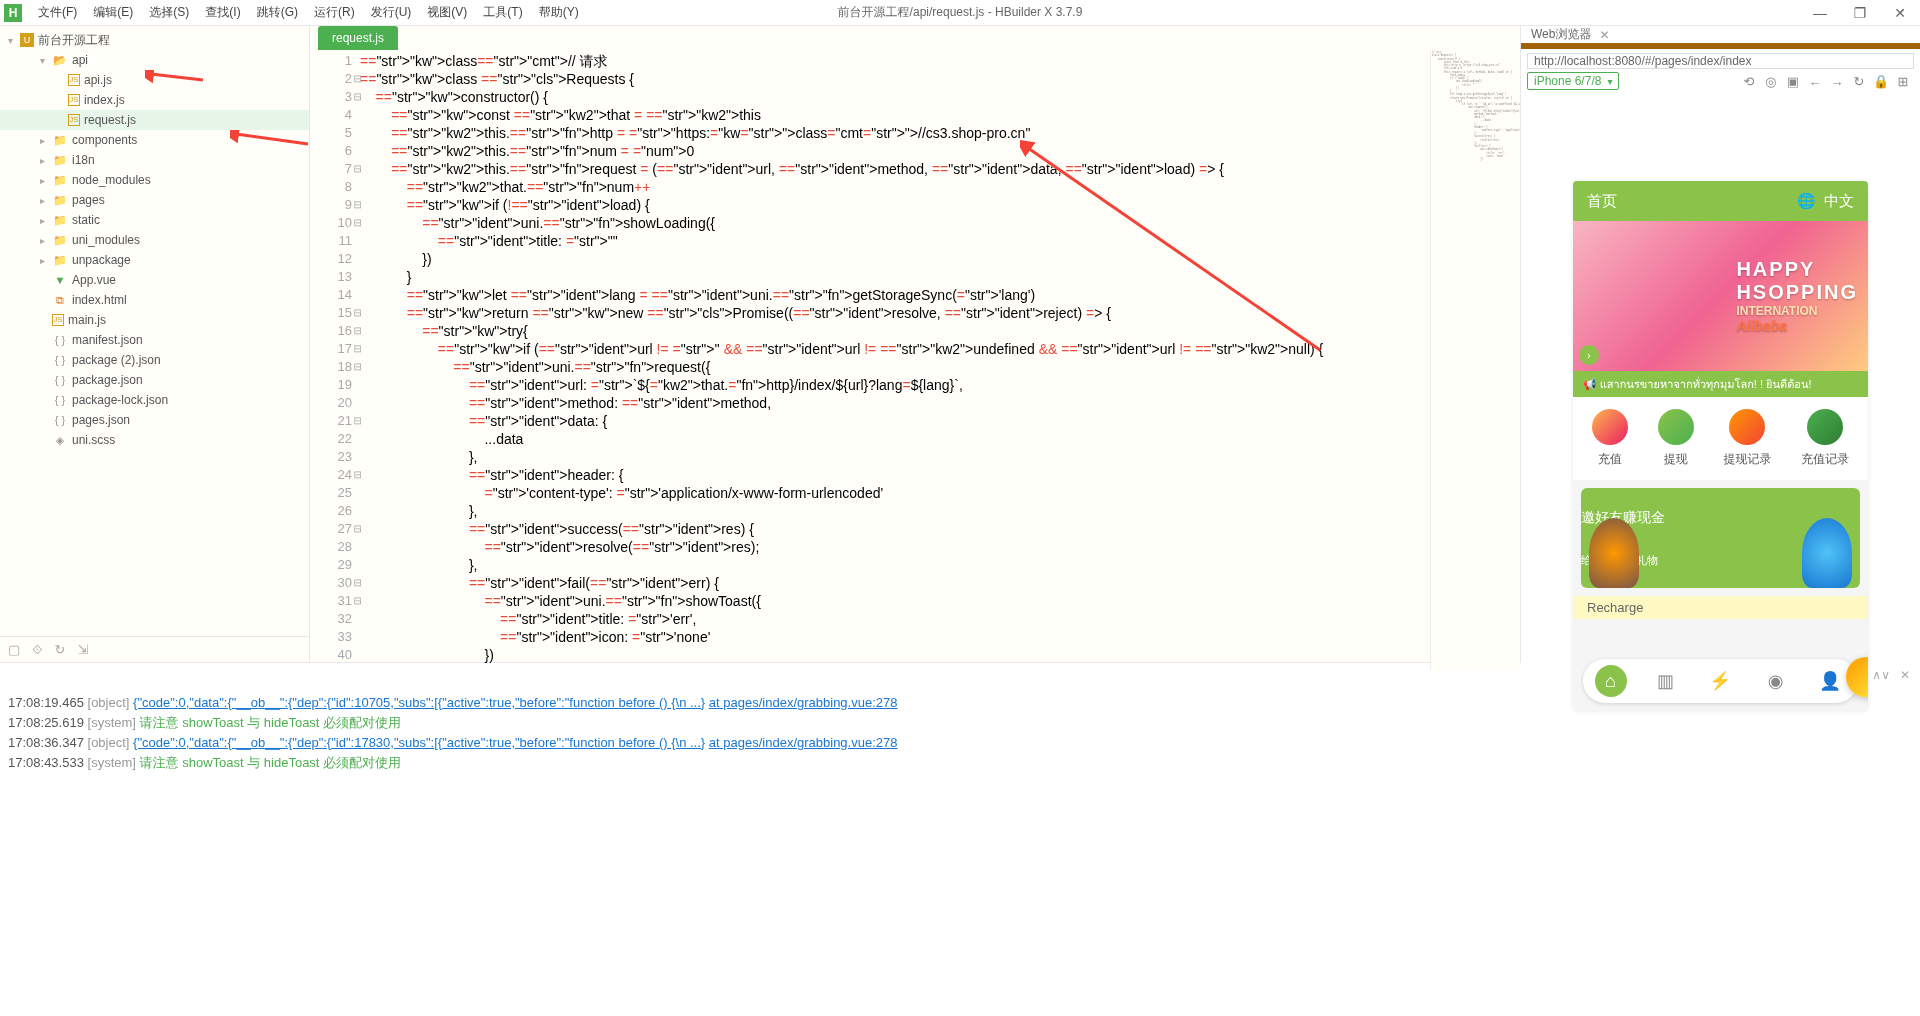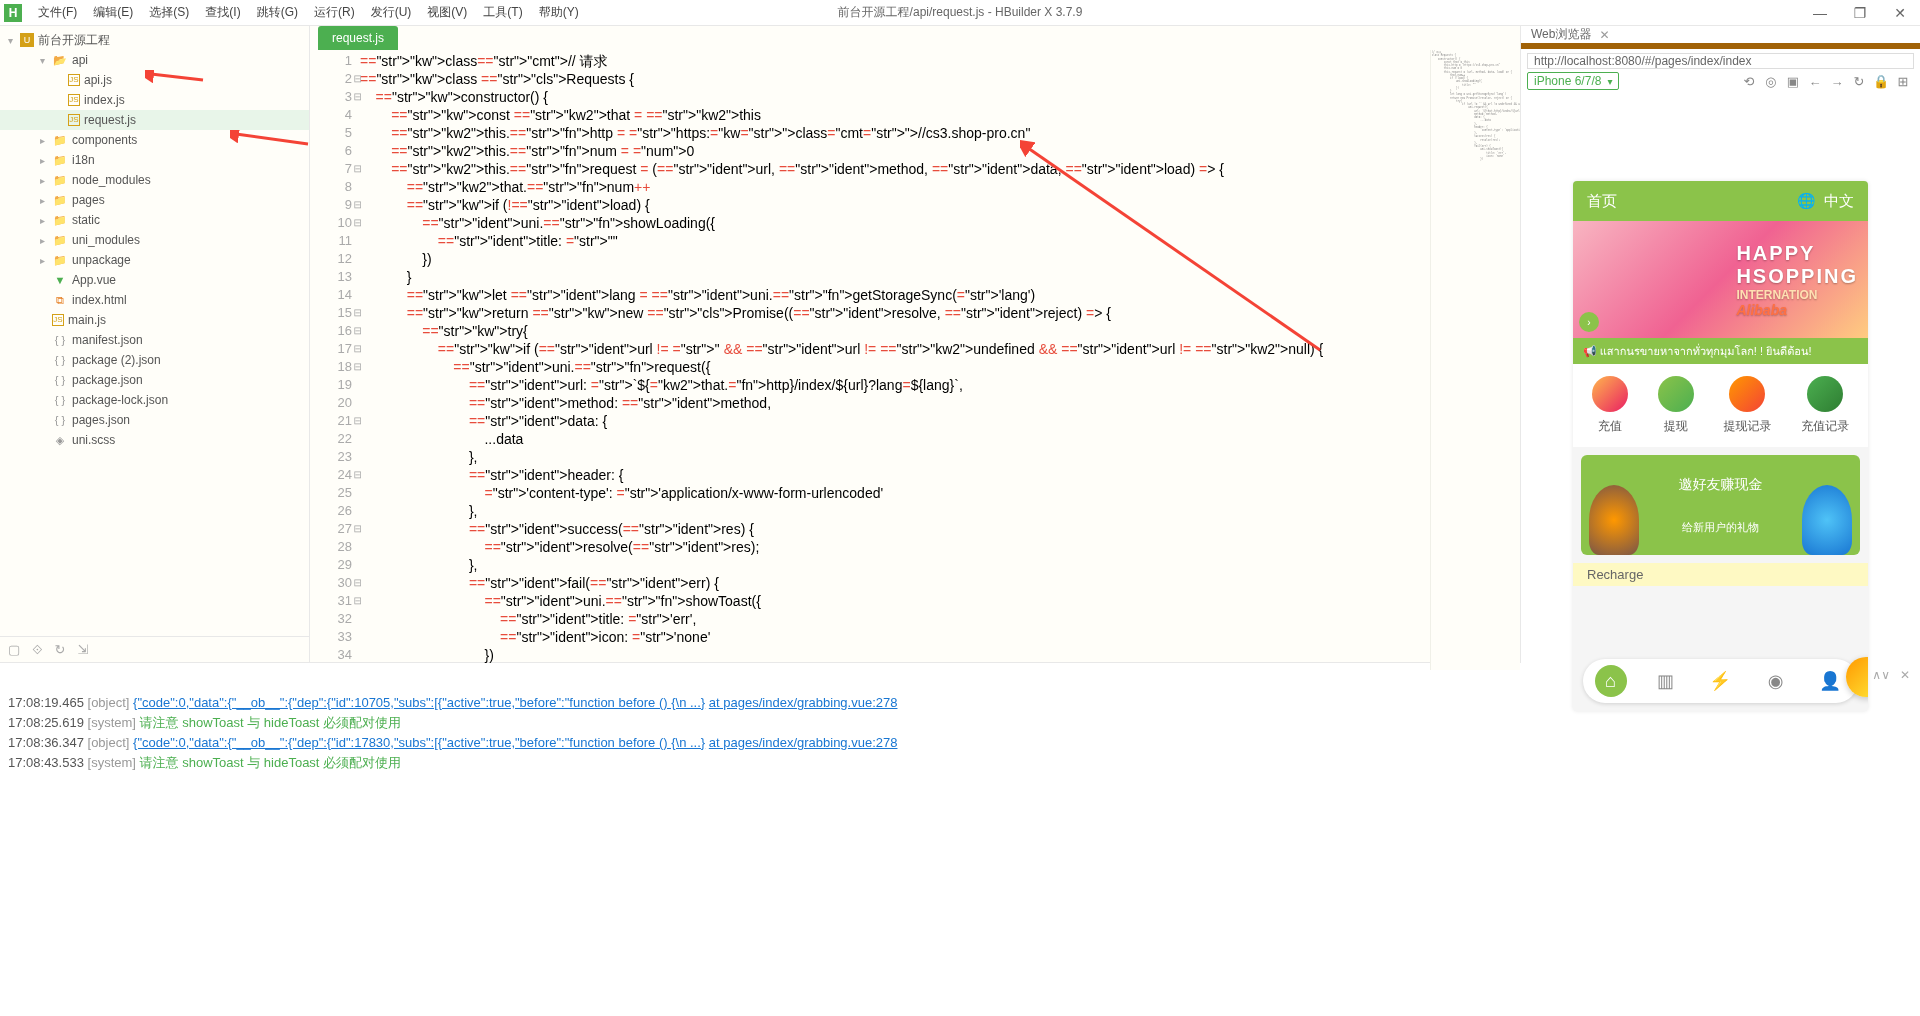--- a/index.html
+++ b/index.html
@@ -56,32 +56,32 @@
 .browser-tab { height: 24px; display: flex; align-items: center; padding: 0 10px; font-size: 12px; color: #666; background: #fff; border-bottom: 6px solid #a16207; }
 .browser-tab-close { margin-left: 8px; color: #999; }
 .url-bar { height: 24px; border: 1px solid #ddd; margin: 4px 6px 2px; padding: 0 6px; font-size: 12px; color: #666; display: flex; align-items: center; }
 .browser-toolbar { height: 26px; display: flex; align-items: center; padding: 0 6px; }
 .device-select { border: 1px solid #4CAF50; color: #4CAF50; padding: 1px 6px; font-size: 12px; display: flex; align-items: center; border-radius: 2px; }
 .device-select::after { content: "▾"; margin-left: 6px; font-size: 10px; }
 .tb-icon { width: 22px; height: 20px; display: flex; align-items: center; justify-content: center; color: #888; font-size: 13px; }
 .phone-preview { flex: 1; display: flex; justify-content: center; align-items: flex-start; padding-top: 90px; background: #fff; }
 .phone-frame { width: 295px; height: 530px; background: #f5f5f5; border-radius: 4px; overflow: hidden; position: relative; box-shadow: 0 0 4px rgba(0,0,0,0.1); }
 .phone-header { height: 40px; background: #8bc34a; display: flex; align-items: center; justify-content: space-between; padding: 0 14px; color: #fff; font-size: 15px; }
-.phone-banner { height: 117px; background: linear-gradient(135deg, #f8b5c1, #f06292, #ffcc80); position: relative; display: flex; align-items: center; justify-content: flex-end; padding-right: 10px; }
+.phone-banner { height: 150px; background: linear-gradient(135deg, #f8b5c1, #f06292, #ffcc80); position: relative; display: flex; align-items: center; justify-content: flex-end; padding-right: 10px; }
 .banner-text { color: #fff; font-weight: bold; font-size: 20px; text-align: left; text-shadow: 0 1px 2px rgba(0,0,0,0.3); letter-spacing: 2px; }
 .banner-badge { position: absolute; bottom: 6px; left: 6px; background: #8bc34a; color: #fff; width: 20px; height: 20px; border-radius: 50%; display: flex; align-items: center; justify-content: center; font-size: 10px; }
 .notice-bar { height: 26px; background: #8bc34a; color: #fff; display: flex; align-items: center; padding: 0 10px; font-size: 11px; }
 .action-grid { display: flex; justify-content: space-around; padding: 12px 4px; background: #fff; }
 .action-item { display: flex; flex-direction: column; align-items: center; font-size: 12px; color: #555; }
 .action-circle { width: 36px; height: 36px; border-radius: 50%; margin-bottom: 6px; }
 .ac1 { background: linear-gradient(135deg,#ffb74d,#e91e63); }
 .ac2 { background: linear-gradient(135deg,#8bc34a,#4CAF50); }
 .ac3 { background: linear-gradient(135deg,#ff9800,#f44336); }
 .ac4 { background: linear-gradient(135deg,#4CAF50,#2e7d32); }
-.promo-card { margin: 8px; height: 100px; background: #8bc34a; border-radius: 6px; color: #fff; display: flex; flex-direction: column; align-items: center; justify-content: center; font-size: 14px; position: relative; gap: 20px; }
+.promo-card { margin: 8px; height: 100px; background: #8bc34a; border-radius: 6px; color: #fff; display: flex; flex-direction: column; align-items: flex-start; justify-content: center; font-size: 14px; position: relative; gap: 20px; }
 .promo-sub { font-size: 11px; margin-top: 6px; }
 .cart-char { position: absolute; width: 50px; height: 70px; bottom: 0; }
 .cart-left { left: 8px; background: radial-gradient(circle,#ff9800,#795548); border-radius: 50% 50% 20% 20%; }
 .cart-right { right: 8px; background: radial-gradient(circle,#4fc3f7,#1976d2); border-radius: 50% 50% 20% 20%; }
 .recharge-label { padding: 4px 14px; font-size: 13px; color: #666; background: #fef9c3; }
 .tabbar { position: absolute; bottom: 8px; left: 10px; right: 10px; height: 44px; background: #fff; border-radius: 22px; display: flex; justify-content: space-around; align-items: center; box-shadow: 0 1px 4px rgba(0,0,0,0.15); }
 .tabbar-item { width: 32px; height: 32px; display: flex; align-items: center; justify-content: center; color: #888; font-size: 18px; border-radius: 50%; }
 .tabbar-item.active { background: #8bc34a; color: #fff; }
 .float-btn { position: absolute; right: -18px; bottom: 14px; width: 40px; height: 40px; border-radius: 50%; background: linear-gradient(135deg,#ff9800,#ffeb3b); box-shadow: 0 2px 6px rgba(0,0,0,0.2); }
 
@@ -276,21 +276,21 @@
           <div class="gutter-line">24<span class="fold">⊟</span></div>
           <div class="gutter-line">25</div>
           <div class="gutter-line">26</div>
           <div class="gutter-line">27<span class="fold">⊟</span></div>
           <div class="gutter-line">28</div>
           <div class="gutter-line">29</div>
           <div class="gutter-line">30<span class="fold">⊟</span></div>
           <div class="gutter-line">31<span class="fold">⊟</span></div>
           <div class="gutter-line">32</div>
           <div class="gutter-line">33</div>
-          <div class="gutter-line">34</div>
+          <div class="gutter-line">40</div>
         </div>
       <div class="code" id="code"><div class="code-line"><span <span="" class<span="" class="op">=</span><span class<span="" class="op">=</span>"str"&gt;"kw"&gt;class<span class="op">=</span><span class<span="" class="op">=</span>"str"&gt;"cmt"&gt;// 请求</div><div class="code-line"><span class<span="" class="op">=</span><span class<span="" class="op">=</span>"str"&gt;"kw"&gt;class <span class<span="" class="op">=</span><span class<span="" class="op">=</span>"str"&gt;"cls"&gt;Requests {</div><div class="code-line">    <span class<span="" class="op">=</span><span class<span="" class="op">=</span>"str"&gt;"kw"&gt;constructor() {</div><div class="code-line">        <span class<span="" class="op">=</span><span class<span="" class="op">=</span>"str"&gt;"kw"&gt;const <span class<span="" class="op">=</span><span class<span="" class="op">=</span>"str"&gt;"kw2"&gt;that <span class="op">=</span> <span class<span="" class="op">=</span><span class<span="" class="op">=</span>"str"&gt;"kw2"&gt;this</div><div class="code-line">        <span class<span="" class="op">=</span><span class<span="" class="op">=</span>"str"&gt;"kw2"&gt;this.<span class<span="" class="op">=</span><span class<span="" class="op">=</span>"str"&gt;"fn"&gt;http <span class="op">=</span> <span class<span="" class="op">=</span>"str"&gt;"https:<span <span="" class<span="" class="op">=</span>"kw<span class<span="" class="op">=</span>"str"&gt;"&gt;class<span class="op">=</span>"cmt<span class<span="" class="op">=</span>"str"&gt;"&gt;//cs3.shop-pro.cn"</div><div class="code-line">        <span class<span="" class="op">=</span><span class<span="" class="op">=</span>"str"&gt;"kw2"&gt;this.<span class<span="" class="op">=</span><span class<span="" class="op">=</span>"str"&gt;"fn"&gt;num <span class="op">=</span> <span class<span="" class="op">=</span>"num"&gt;0</div><div class="code-line">        <span class<span="" class="op">=</span><span class<span="" class="op">=</span>"str"&gt;"kw2"&gt;this.<span class<span="" class="op">=</span><span class<span="" class="op">=</span>"str"&gt;"fn"&gt;request <span class="op">=</span> (<span class<span="" class="op">=</span><span class<span="" class="op">=</span>"str"&gt;"ident"&gt;url, <span class<span="" class="op">=</span><span class<span="" class="op">=</span>"str"&gt;"ident"&gt;method, <span class<span="" class="op">=</span><span class<span="" class="op">=</span>"str"&gt;"ident"&gt;data, <span class<span="" class="op">=</span><span class<span="" class="op">=</span>"str"&gt;"ident"&gt;load) <span class="op">=</span>&gt; {</div><div class="code-line">            <span class<span="" class="op">=</span><span class<span="" class="op">=</span>"str"&gt;"kw2"&gt;that.<span class<span="" class="op">=</span><span class<span="" class="op">=</span>"str"&gt;"fn"&gt;num<span class="op">++</span></div><div class="code-line">            <span class<span="" class="op">=</span><span class<span="" class="op">=</span>"str"&gt;"kw"&gt;if (<span class="op">!</span><span class<span="" class="op">=</span><span class<span="" class="op">=</span>"str"&gt;"ident"&gt;load) {</div><div class="code-line">                <span class<span="" class="op">=</span><span class<span="" class="op">=</span>"str"&gt;"ident"&gt;uni.<span class<span="" class="op">=</span><span class<span="" class="op">=</span>"str"&gt;"fn"&gt;showLoading({</div><div class="code-line">                    <span class<span="" class="op">=</span><span class<span="" class="op">=</span>"str"&gt;"ident"&gt;title: <span class<span="" class="op">=</span>"str"&gt;""</div><div class="code-line">                })</div><div class="code-line">            }</div><div class="code-line">            <span class<span="" class="op">=</span><span class<span="" class="op">=</span>"str"&gt;"kw"&gt;let <span class<span="" class="op">=</span><span class<span="" class="op">=</span>"str"&gt;"ident"&gt;lang <span class="op">=</span> <span class<span="" class="op">=</span><span class<span="" class="op">=</span>"str"&gt;"ident"&gt;uni.<span class<span="" class="op">=</span><span class<span="" class="op">=</span>"str"&gt;"fn"&gt;getStorageSync(<span class<span="" class="op">=</span>"str"&gt;'lang')</div><div class="code-line">            <span class<span="" class="op">=</span><span class<span="" class="op">=</span>"str"&gt;"kw"&gt;return <span class<span="" class="op">=</span><span class<span="" class="op">=</span>"str"&gt;"kw"&gt;new <span class<span="" class="op">=</span><span class<span="" class="op">=</span>"str"&gt;"cls"&gt;Promise((<span class<span="" class="op">=</span><span class<span="" class="op">=</span>"str"&gt;"ident"&gt;resolve, <span class<span="" class="op">=</span><span class<span="" class="op">=</span>"str"&gt;"ident"&gt;reject) <span class="op">=</span>&gt; {</div><div class="code-line">                <span class<span="" class="op">=</span><span class<span="" class="op">=</span>"str"&gt;"kw"&gt;try{</div><div class="code-line">                    <span class<span="" class="op">=</span><span class<span="" class="op">=</span>"str"&gt;"kw"&gt;if (<span class<span="" class="op">=</span><span class<span="" class="op">=</span>"str"&gt;"ident"&gt;url <span class="op">!=</span> <span class<span="" class="op">=</span>"str"&gt;'' <span class="op">&amp;&amp;</span> <span class<span="" class="op">=</span><span class<span="" class="op">=</span>"str"&gt;"ident"&gt;url <span class="op">!=</span> <span class<span="" class="op">=</span><span class<span="" class="op">=</span>"str"&gt;"kw2"&gt;undefined <span class="op">&amp;&amp;</span> <span class<span="" class="op">=</span><span class<span="" class="op">=</span>"str"&gt;"ident"&gt;url <span class="op">!=</span> <span class<span="" class="op">=</span><span class<span="" class="op">=</span>"str"&gt;"kw2"&gt;null) {</div><div class="code-line">                        <span class<span="" class="op">=</span><span class<span="" class="op">=</span>"str"&gt;"ident"&gt;uni.<span class<span="" class="op">=</span><span class<span="" class="op">=</span>"str"&gt;"fn"&gt;request({</div><div class="code-line">                            <span class<span="" class="op">=</span><span class<span="" class="op">=</span>"str"&gt;"ident"&gt;url: <span class<span="" class="op">=</span>"str"&gt;`${<span class<span="" class="op">=</span>"kw2"&gt;that.<span class<span="" class="op">=</span>"fn"&gt;http}/index/${url}?lang<span class="op">=</span>${lang}`,</div><div class="code-line">                            <span class<span="" class="op">=</span><span class<span="" class="op">=</span>"str"&gt;"ident"&gt;method: <span class<span="" class="op">=</span><span class<span="" class="op">=</span>"str"&gt;"ident"&gt;method,</div><div class="code-line">                            <span class<span="" class="op">=</span><span class<span="" class="op">=</span>"str"&gt;"ident"&gt;data: {</div><div class="code-line">                                ...data</div><div class="code-line">                            },</div><div class="code-line">                            <span class<span="" class="op">=</span><span class<span="" class="op">=</span>"str"&gt;"ident"&gt;header: {</div><div class="code-line">                                <span class<span="" class="op">=</span>"str"&gt;'content-type': <span class<span="" class="op">=</span>"str"&gt;'application/x-www-form-urlencoded'</div><div class="code-line">                            },</div><div class="code-line">                            <span class<span="" class="op">=</span><span class<span="" class="op">=</span>"str"&gt;"ident"&gt;success(<span class<span="" class="op">=</span><span class<span="" class="op">=</span>"str"&gt;"ident"&gt;res) {</div><div class="code-line">                                <span class<span="" class="op">=</span><span class<span="" class="op">=</span>"str"&gt;"ident"&gt;resolve(<span class<span="" class="op">=</span><span class<span="" class="op">=</span>"str"&gt;"ident"&gt;res);</div><div class="code-line">                            },</div><div class="code-line">                            <span class<span="" class="op">=</span><span class<span="" class="op">=</span>"str"&gt;"ident"&gt;fail(<span class<span="" class="op">=</span><span class<span="" class="op">=</span>"str"&gt;"ident"&gt;err) {</div><div class="code-line">                                <span class<span="" class="op">=</span><span class<span="" class="op">=</span>"str"&gt;"ident"&gt;uni.<span class<span="" class="op">=</span><span class<span="" class="op">=</span>"str"&gt;"fn"&gt;showToast({</div><div class="code-line">                                    <span class<span="" class="op">=</span><span class<span="" class="op">=</span>"str"&gt;"ident"&gt;title: <span class<span="" class="op">=</span>"str"&gt;'err',</div><div class="code-line">                                    <span class<span="" class="op">=</span><span class<span="" class="op">=</span>"str"&gt;"ident"&gt;icon: <span class<span="" class="op">=</span>"str"&gt;'none'</div><div class="code-line">                                })</div></div>
       <div class="minimap">
           <div class="minimap-content" id="minimap">// 请求
 class Requests {
     constructor() {
         const that = this
         this.http = "https://cs3.shop-pro.cn"
         this.num = 0
         this.request = (url, method, data, load) =&gt; {

